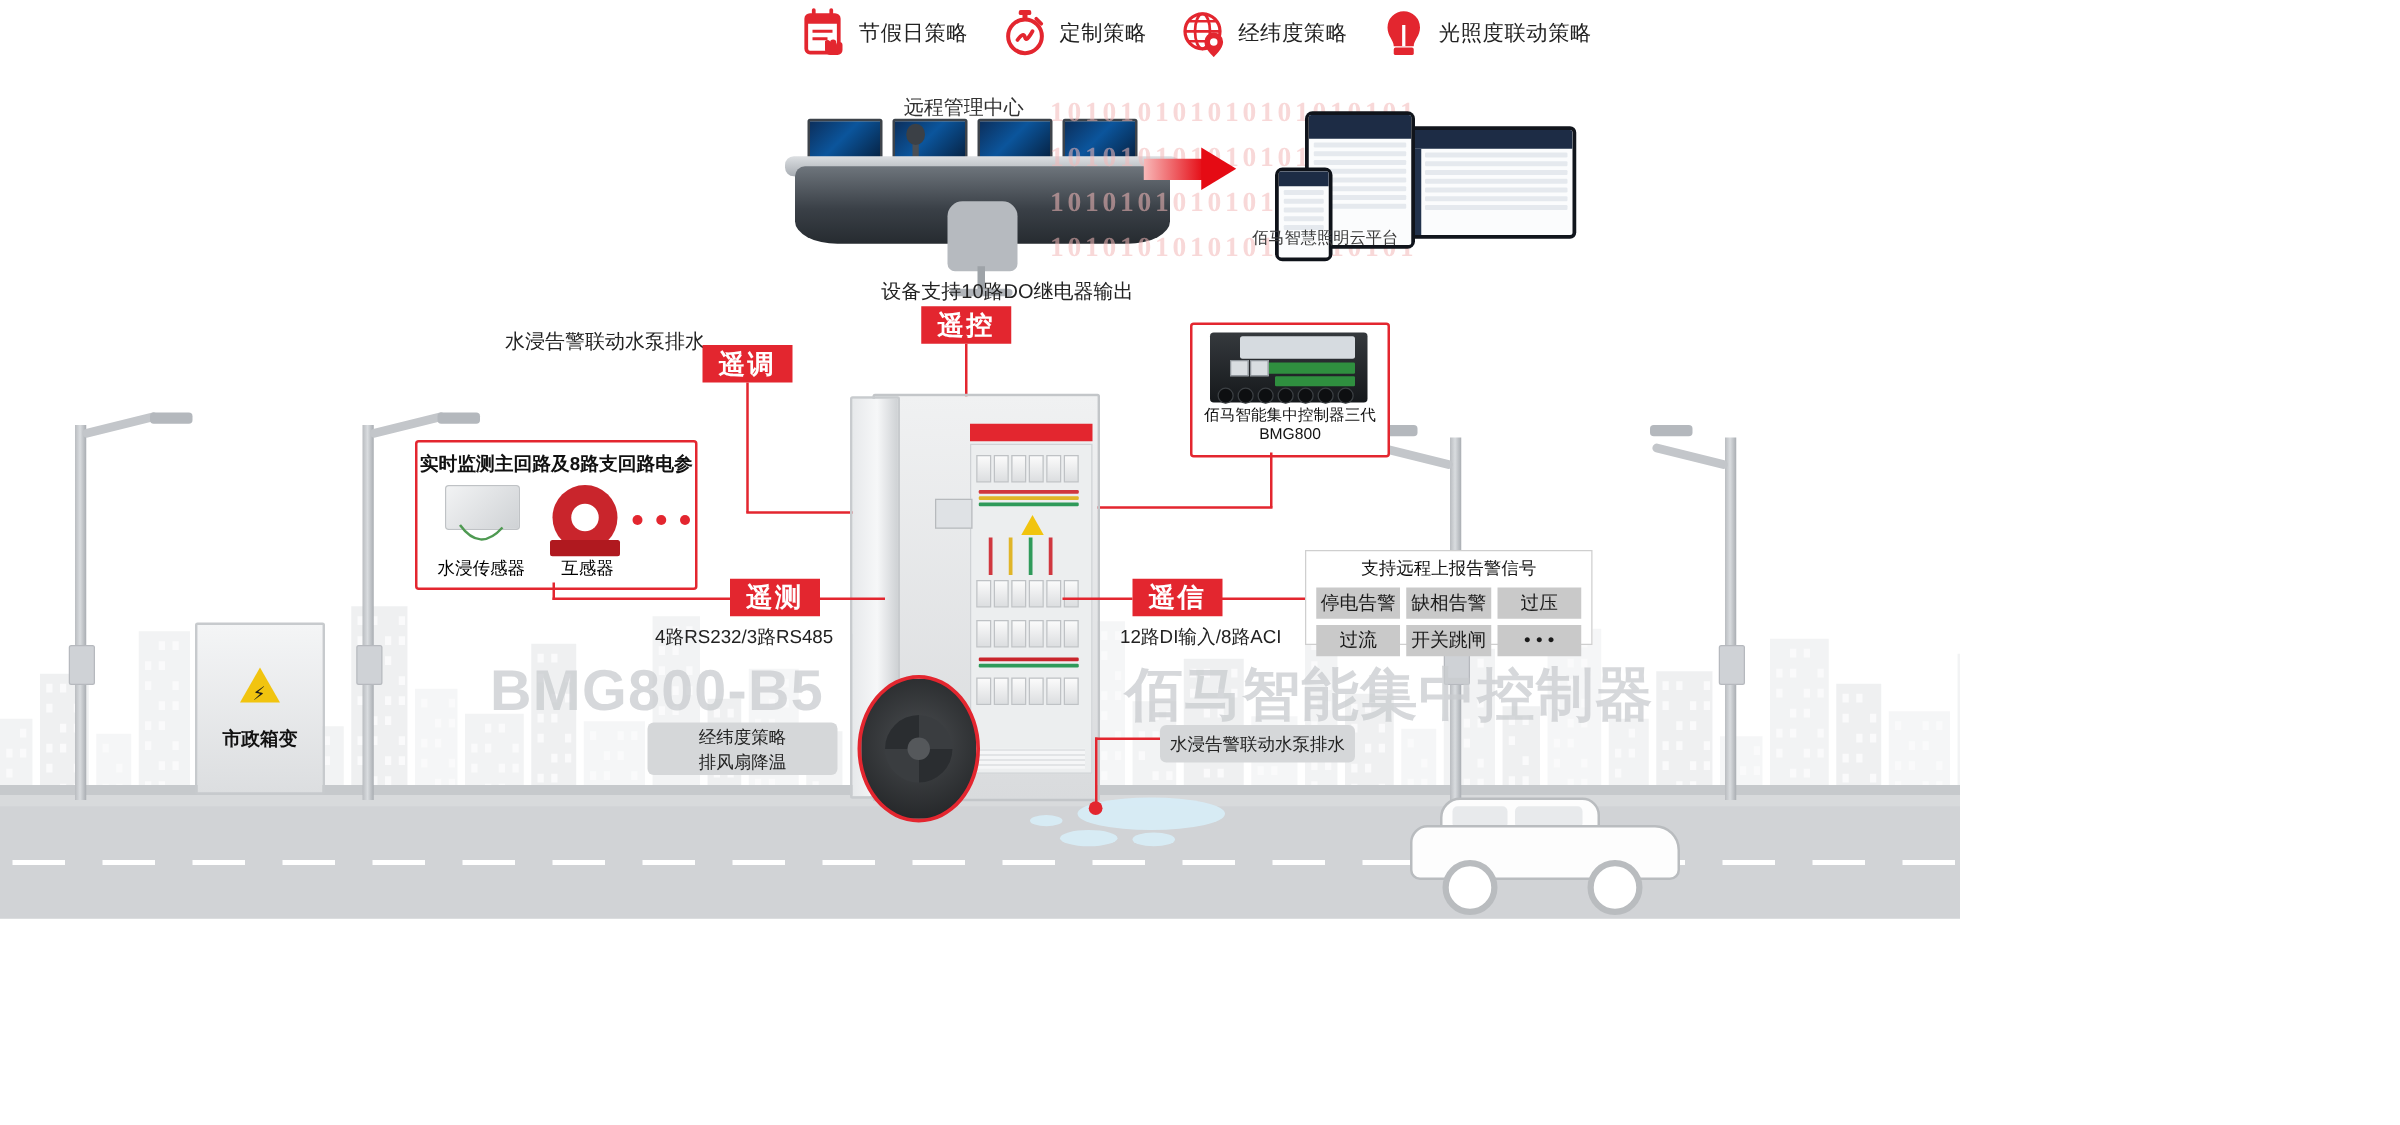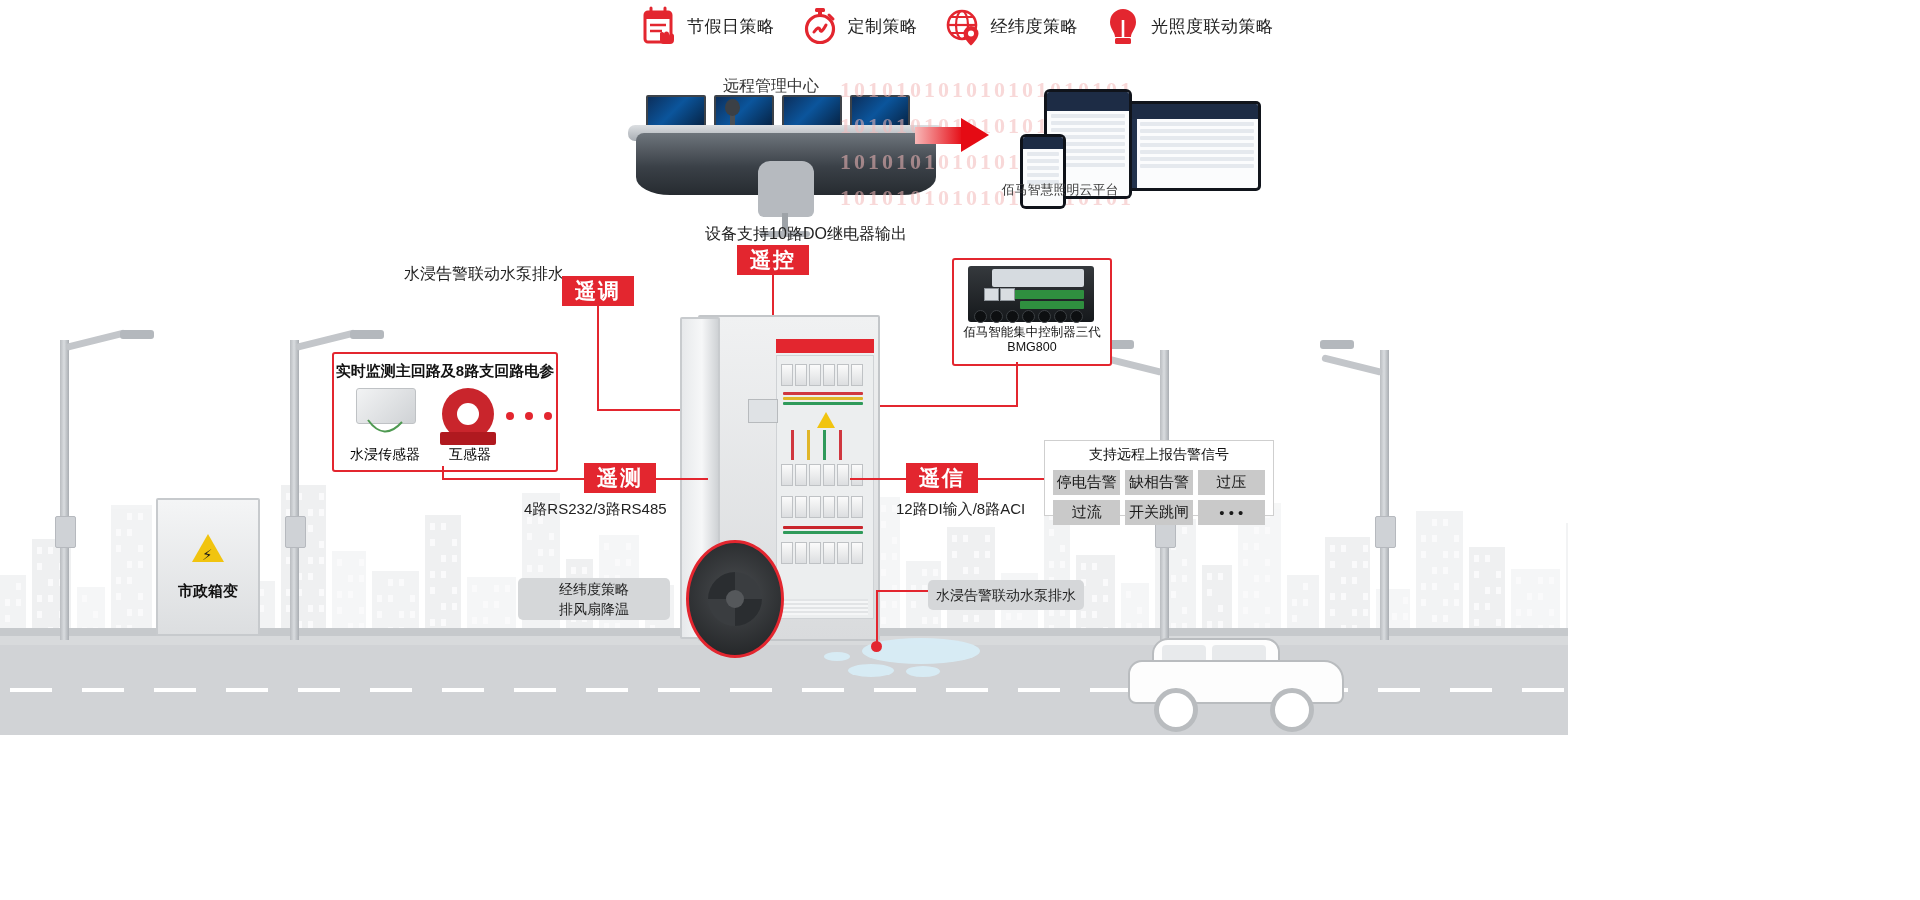--- a/index.html
+++ b/index.html
@@ -648,20 +648,22 @@
         <div class="boxlamp" style="bottom: 92px; left: -5px;"></div>
       </div>
       <div class="lamp" style="left: 1380px; height: 290px;">
         <div class="pole" style="height: 290px;"></div>
         <div class="arm" style="top: 4px; left: -58px; transform: rotate(14deg);"></div>
         <div class="head" style="top: -10px; left: -60px;"></div>
         <div class="boxlamp" style="bottom: 92px; left: -5px;"></div>
       </div>
     </div>
 
+  <div class="wm" style="left:392px;">BMG800-B5</div>
+  <div class="wm" style="left:900px;">佰马智能集中控制器</div>
 
   <div class="strip">
 
     <div class="stratitem">
       <span class="sicon">
         <svg width="38" height="40" viewBox="0 0 38 40">
           <rect x="5" y="6" width="26" height="30" rx="3" fill="none" stroke="#e3262f" stroke-width="3"></rect>
           <rect x="5" y="6" width="26" height="7" fill="#e3262f"></rect>
           <line x1="11" y1="2" x2="11" y2="8" stroke="#e3262f" stroke-width="3" stroke-linecap="round"></line>
           <line x1="25" y1="2" x2="25" y2="8" stroke="#e3262f" stroke-width="3" stroke-linecap="round"></line>

